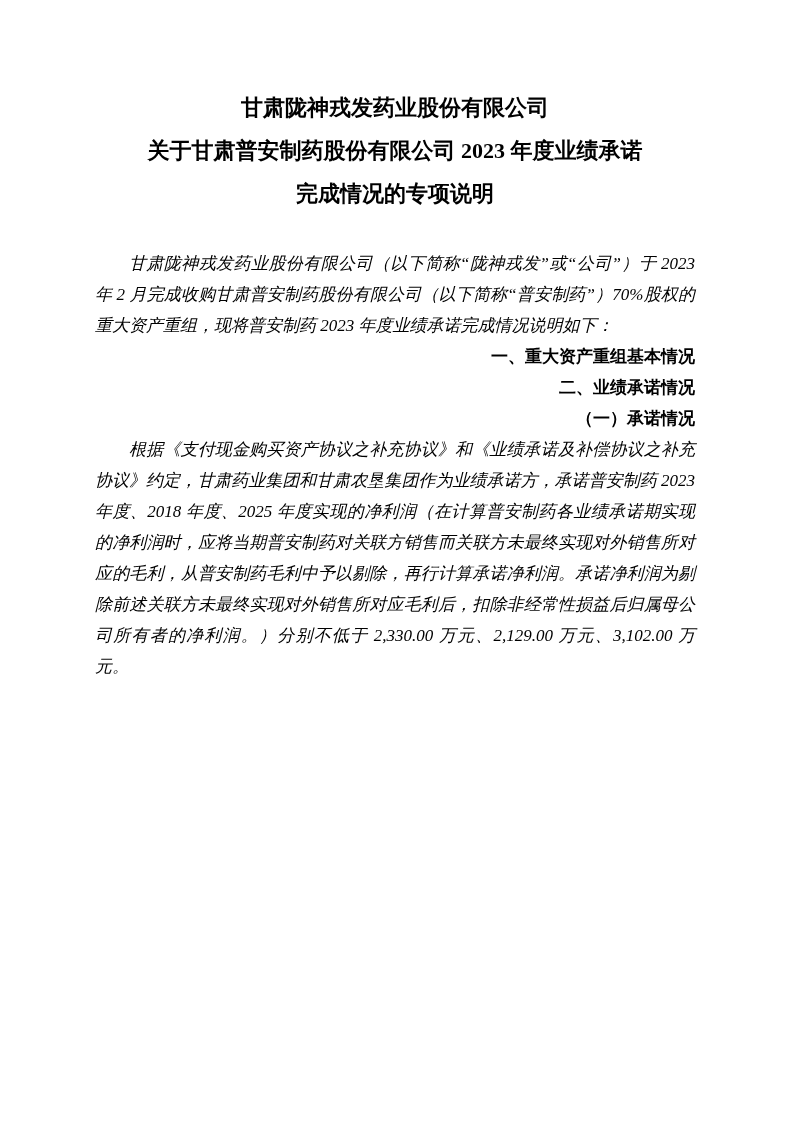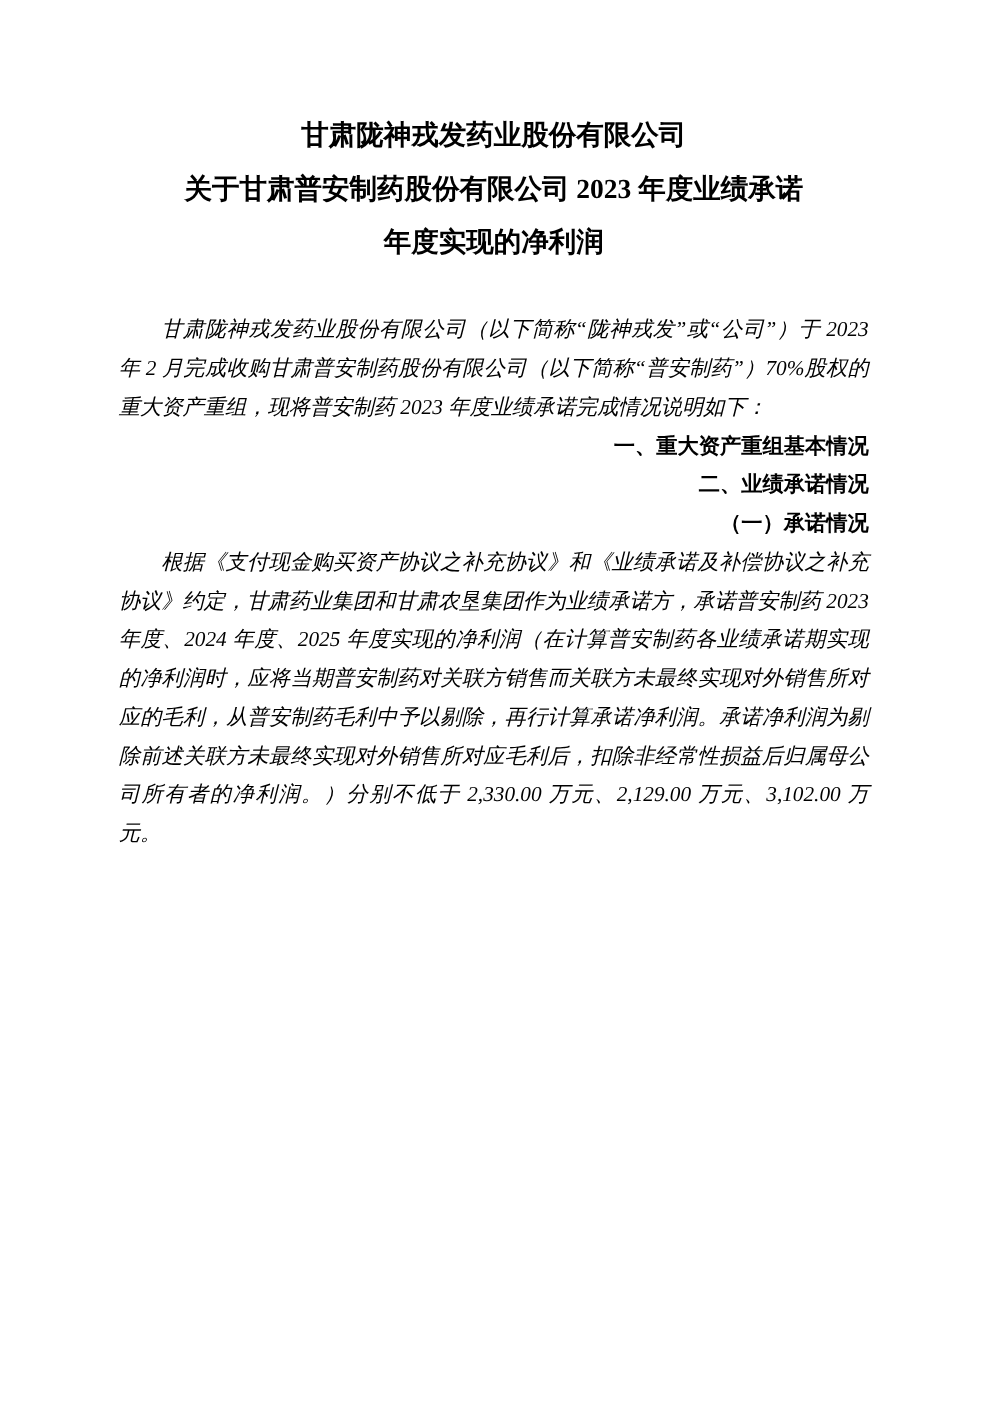--- a/index.html
+++ b/index.html
@@ -48,31 +48,31 @@
   }
 </style>
 </head>
 <body>
 
 <div class="page">
 
   <h1 class="doc-title">
     <span class="t-line">甘肃陇神戎发药业股份有限公司</span>
     <span class="t-line">关于甘肃普安制药股份有限公司 2023 年度业绩承诺</span>
-    <span class="t-line">年度实现的净利润</span>
+    <span class="t-line">完成情况的专项说明</span>
   </h1>
 
   <div class="doc-body">
     <p class="para">甘肃陇神戎发药业股份有限公司（以下简称“陇神戎发”或“公司”）于 2023 年 2 月完成收购甘肃普安制药股份有限公司（以下简称“普安制药”）70%股权的重大资产重组，现将普安制药 2023 年度业绩承诺完成情况说明如下：</p>
 
     <p class="heading">一、重大资产重组基本情况</p>
 
 
 
     <p class="heading">二、业绩承诺情况</p>
 
     <p class="heading">（一）承诺情况</p>
 
-    <p class="para">根据《支付现金购买资产协议之补充协议》和《业绩承诺及补偿协议之补充协议》约定，甘肃药业集团和甘肃农垦集团作为业绩承诺方，承诺普安制药 2023 年度、2024 年度、2025 年度实现的净利润（在计算普安制药各业绩承诺期实现的净利润时，应将当期普安制药对关联方销售而关联方未最终实现对外销售所对应的毛利，从普安制药毛利中予以剔除，再行计算承诺净利润。承诺净利润为剔除前述关联方未最终实现对外销售所对应毛利后，扣除非经常性损益后归属母公司所有者的净利润。）分别不低于 2,330.00 万元、2,129.00 万元、3,102.00 万元。</p>
+    <p class="para">根据《支付现金购买资产协议之补充协议》和《业绩承诺及补偿协议之补充协议》约定，甘肃药业集团和甘肃农垦集团作为业绩承诺方，承诺普安制药 2023 年度、2018 年度、2025 年度实现的净利润（在计算普安制药各业绩承诺期实现的净利润时，应将当期普安制药对关联方销售而关联方未最终实现对外销售所对应的毛利，从普安制药毛利中予以剔除，再行计算承诺净利润。承诺净利润为剔除前述关联方未最终实现对外销售所对应毛利后，扣除非经常性损益后归属母公司所有者的净利润。）分别不低于 2,330.00 万元、2,129.00 万元、3,102.00 万元。</p>
 
   </div>
 
 </div>
 
 </body></html>

